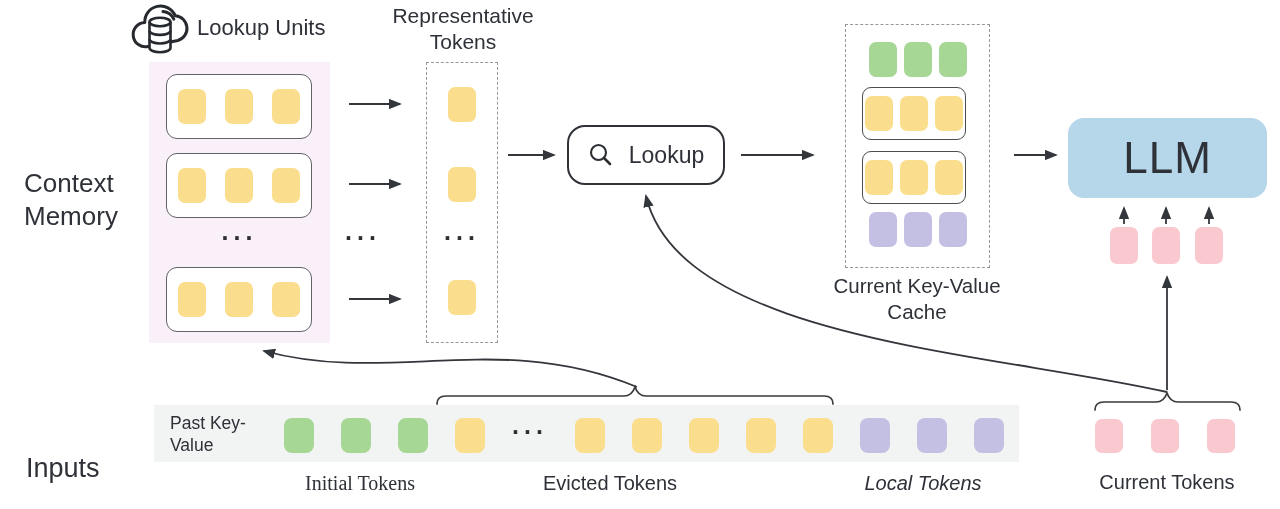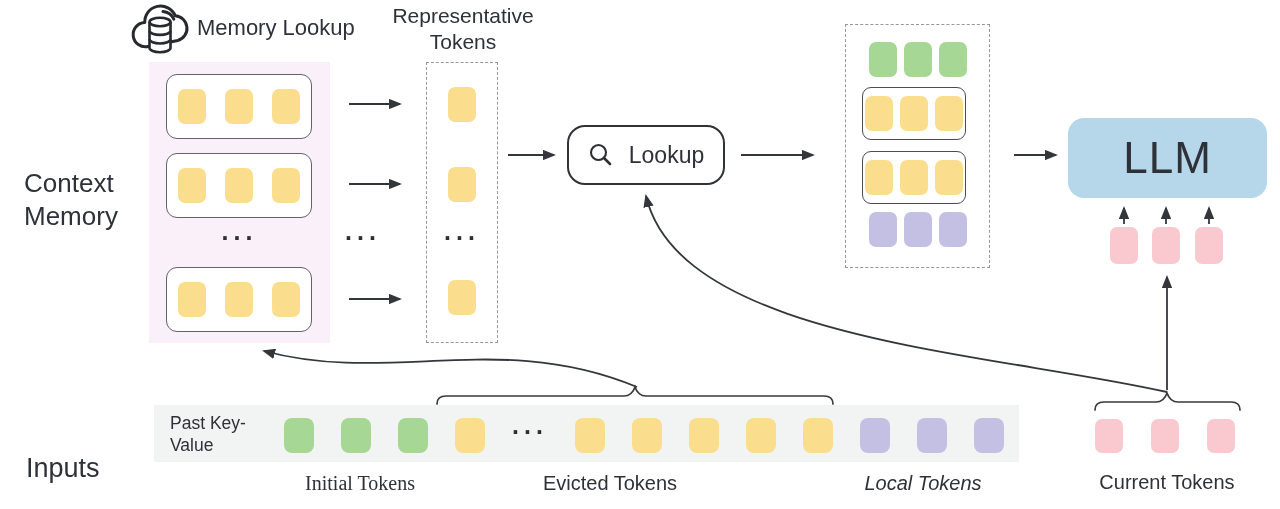--- a/index.html
+++ b/index.html
@@ -44,21 +44,21 @@
 
   <svg class="abs" style="left:129px;top:1px;" width="66" height="54" viewBox="0 0 66 54">
     <path d="M19,45.5 a12.2,12.2 0 1 1 -3.2,-24.1 a15.8,15.8 0 0 1 30.4,-6.6 a12.6,12.6 0 0 1 2.6,24.7 L19,45.5 z" fill="#ffffff" stroke="#26292E" stroke-width="3" stroke-linejoin="round"></path>
     <path d="M34,10.5 a13,13 0 0 1 10.8,7.6" fill="none" stroke="#26292E" stroke-width="3" stroke-linecap="round"></path>
     <path d="M20.5,21 L20.5,47 a10.5,4 0 0 0 21,0 L41.5,21 z" fill="#ffffff" stroke="none"></path>
     <ellipse cx="31" cy="21" rx="10.5" ry="4.2" fill="#ffffff" stroke="#26292E" stroke-width="2.6"></ellipse>
     <path d="M20.5,29.7 a10.5,4.2 0 0 0 21,0" fill="none" stroke="#26292E" stroke-width="2.6"></path>
     <path d="M20.5,38.3 a10.5,4.2 0 0 0 21,0" fill="none" stroke="#26292E" stroke-width="2.6"></path>
     <path d="M20.5,21 L20.5,47 a10.5,4.2 0 0 0 21,0 L41.5,21" fill="none" stroke="#26292E" stroke-width="2.6"></path>
   </svg>
-  <div class="abs label" style="left:197px;top:15px;font-size:22px;">Memory Lookup</div>
+  <div class="abs label" style="left:197px;top:15px;font-size:22px;">Lookup Units</div>
 
   <div class="abs label center" style="left:383px;top:3px;width:160px;font-size:21px;line-height:26px;">Representative Tokens</div>
 
   <div class="abs label" style="left:24px;top:167px;width:115px;font-size:26px;line-height:33px;">Context Memory</div>
 
   <div class="abs panel" style="left:149px;top:62px;width:181px;height:281px;"></div>
 
   <div class="abs munit" style="left:166px;top:74px;width:144px;height:63px;">
     <div class="token tk-yellow"></div>
     <div class="token tk-yellow"></div>
@@ -106,20 +106,21 @@
   <div class="abs cunit" style="left:862px;top:151px;width:102px;height:51px;">
     <div class="token tk-yellow"></div>
     <div class="token tk-yellow"></div>
     <div class="token tk-yellow"></div>
   </div>
   <div class="abs row3" style="left:845px;top:212px;width:145px;height:35px;">
     <div class="token tk-purple"></div>
     <div class="token tk-purple"></div>
     <div class="token tk-purple"></div>
   </div>
+  <div class="abs label center" style="left:817px;top:273px;width:200px;font-size:20.5px;line-height:26px;">Current Key-Value Cache</div>
 
   <div class="abs llm" style="left:1068px;top:118px;width:199px;height:80px;">
     <span>LLM</span>
   </div>
   <div class="abs token tk-pink" style="left:1110px;top:227px;height:37px;"></div>
   <div class="abs token tk-pink" style="left:1152px;top:227px;height:37px;"></div>
   <div class="abs token tk-pink" style="left:1195px;top:227px;height:37px;"></div>
 
   <div class="abs label" style="left:26px;top:418px;font-size:27px;margin-top:35px;">Inputs</div>
   <div class="abs bar" style="left:154px;top:405px;width:865px;height:57px;">

